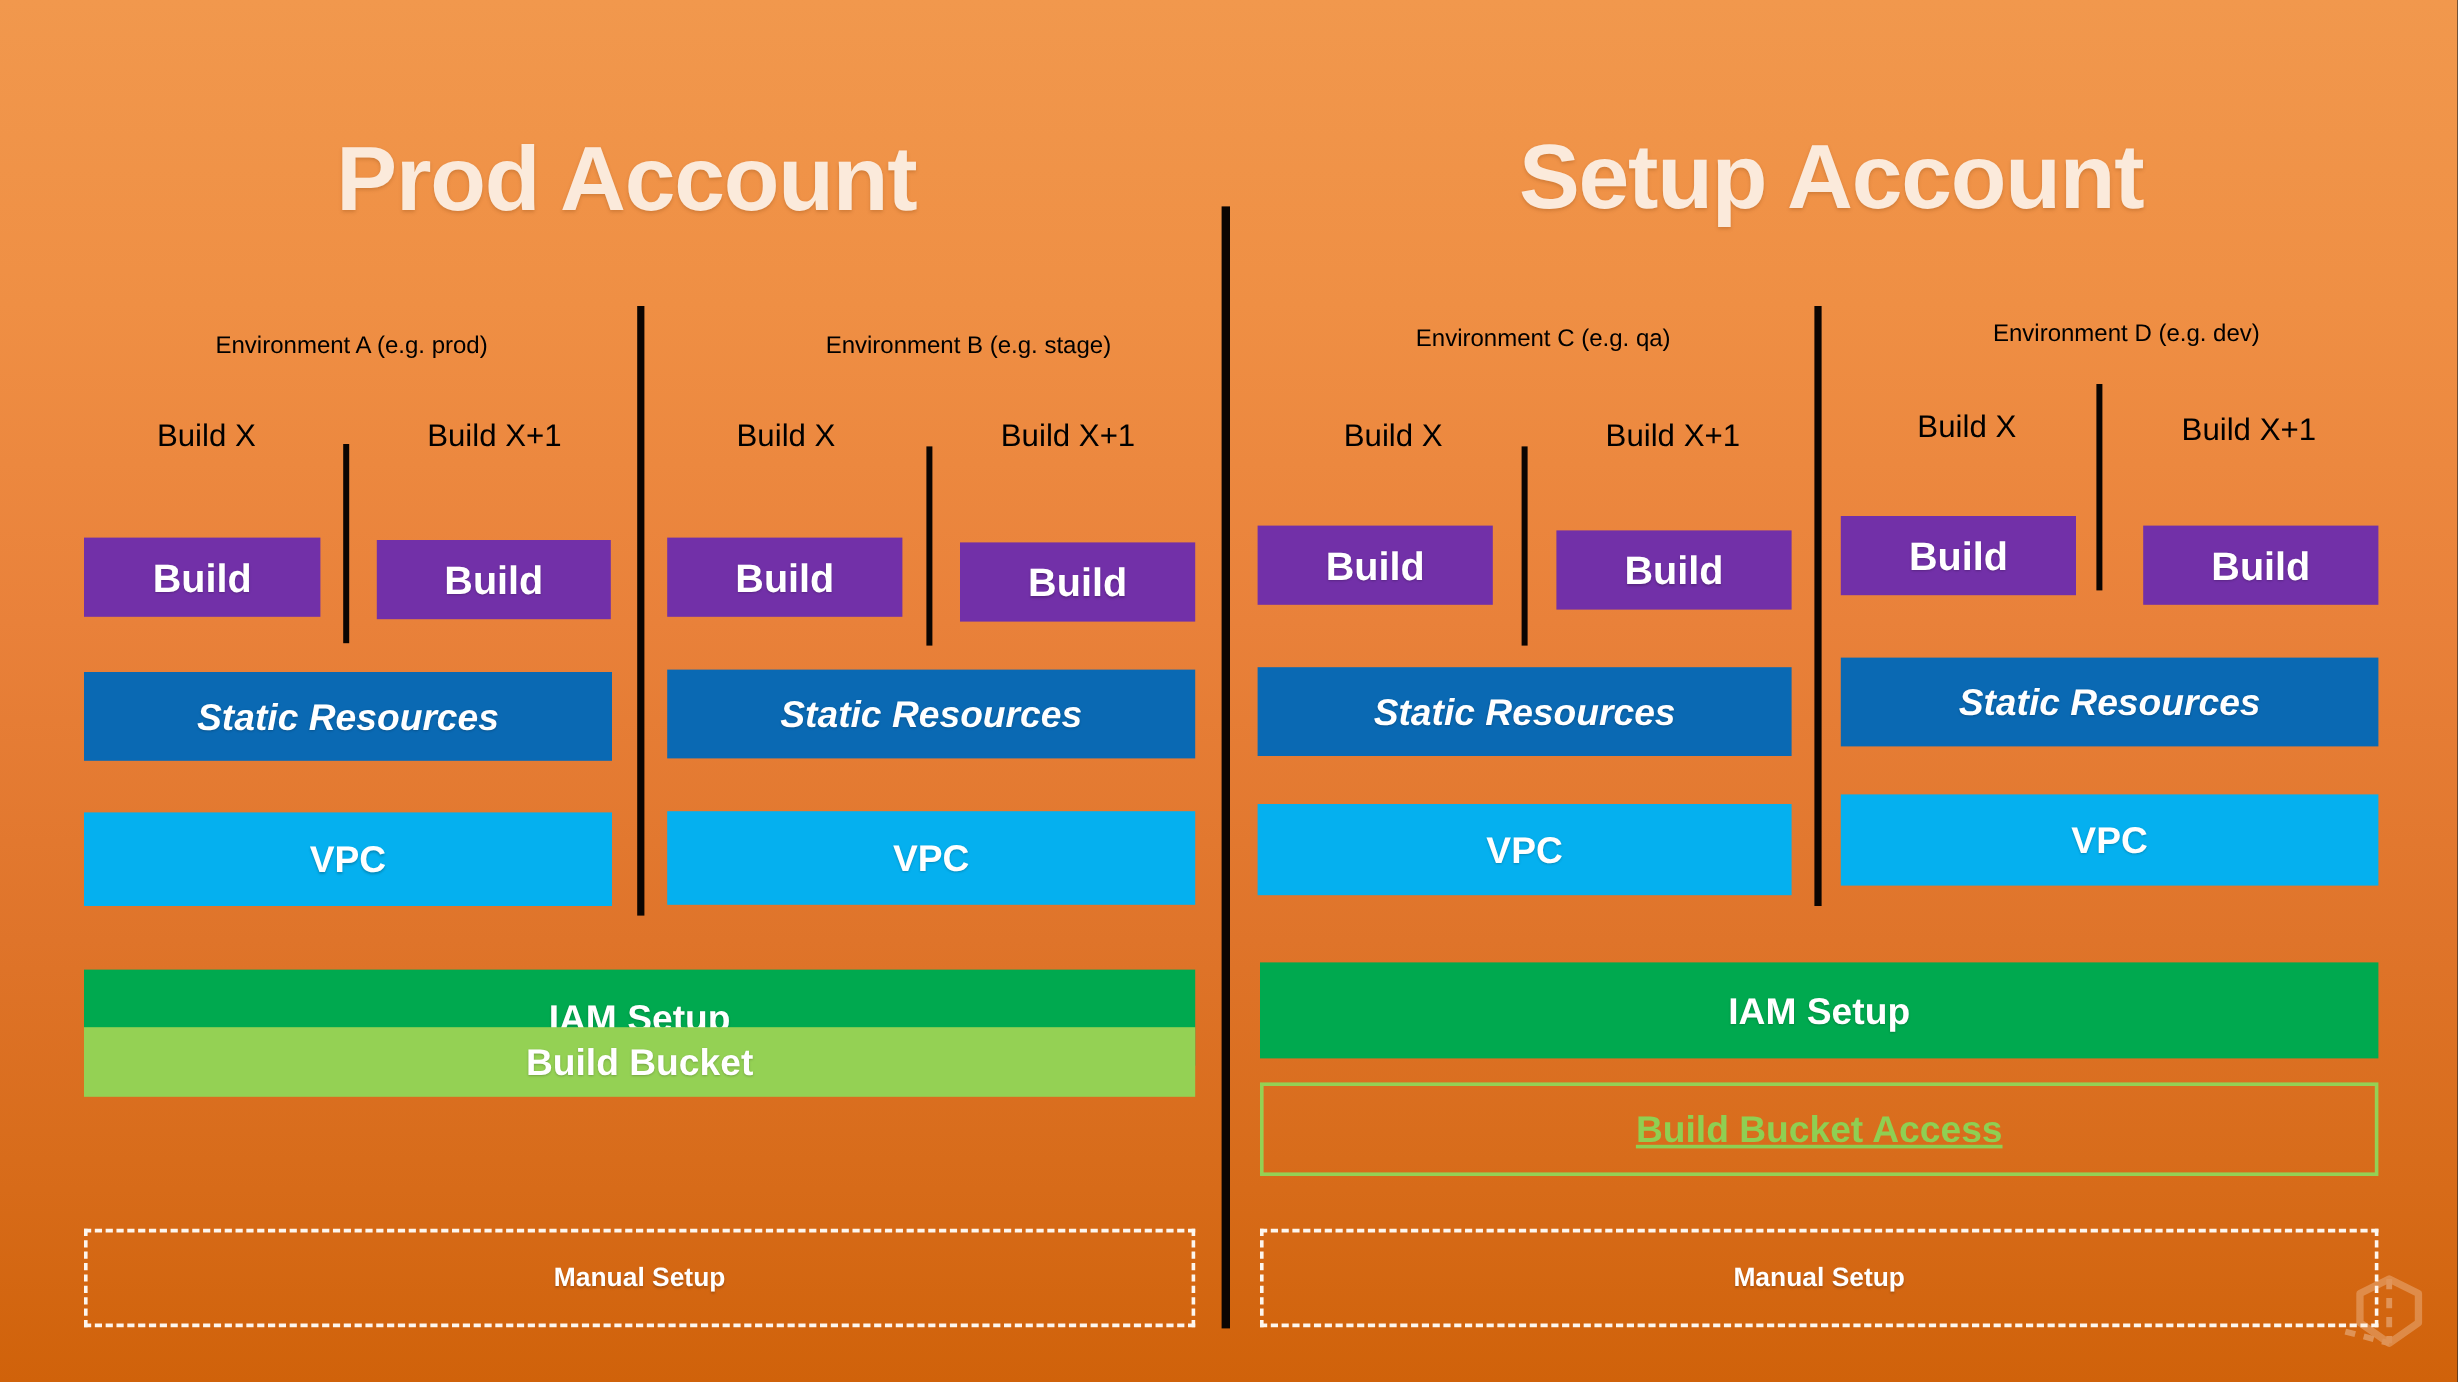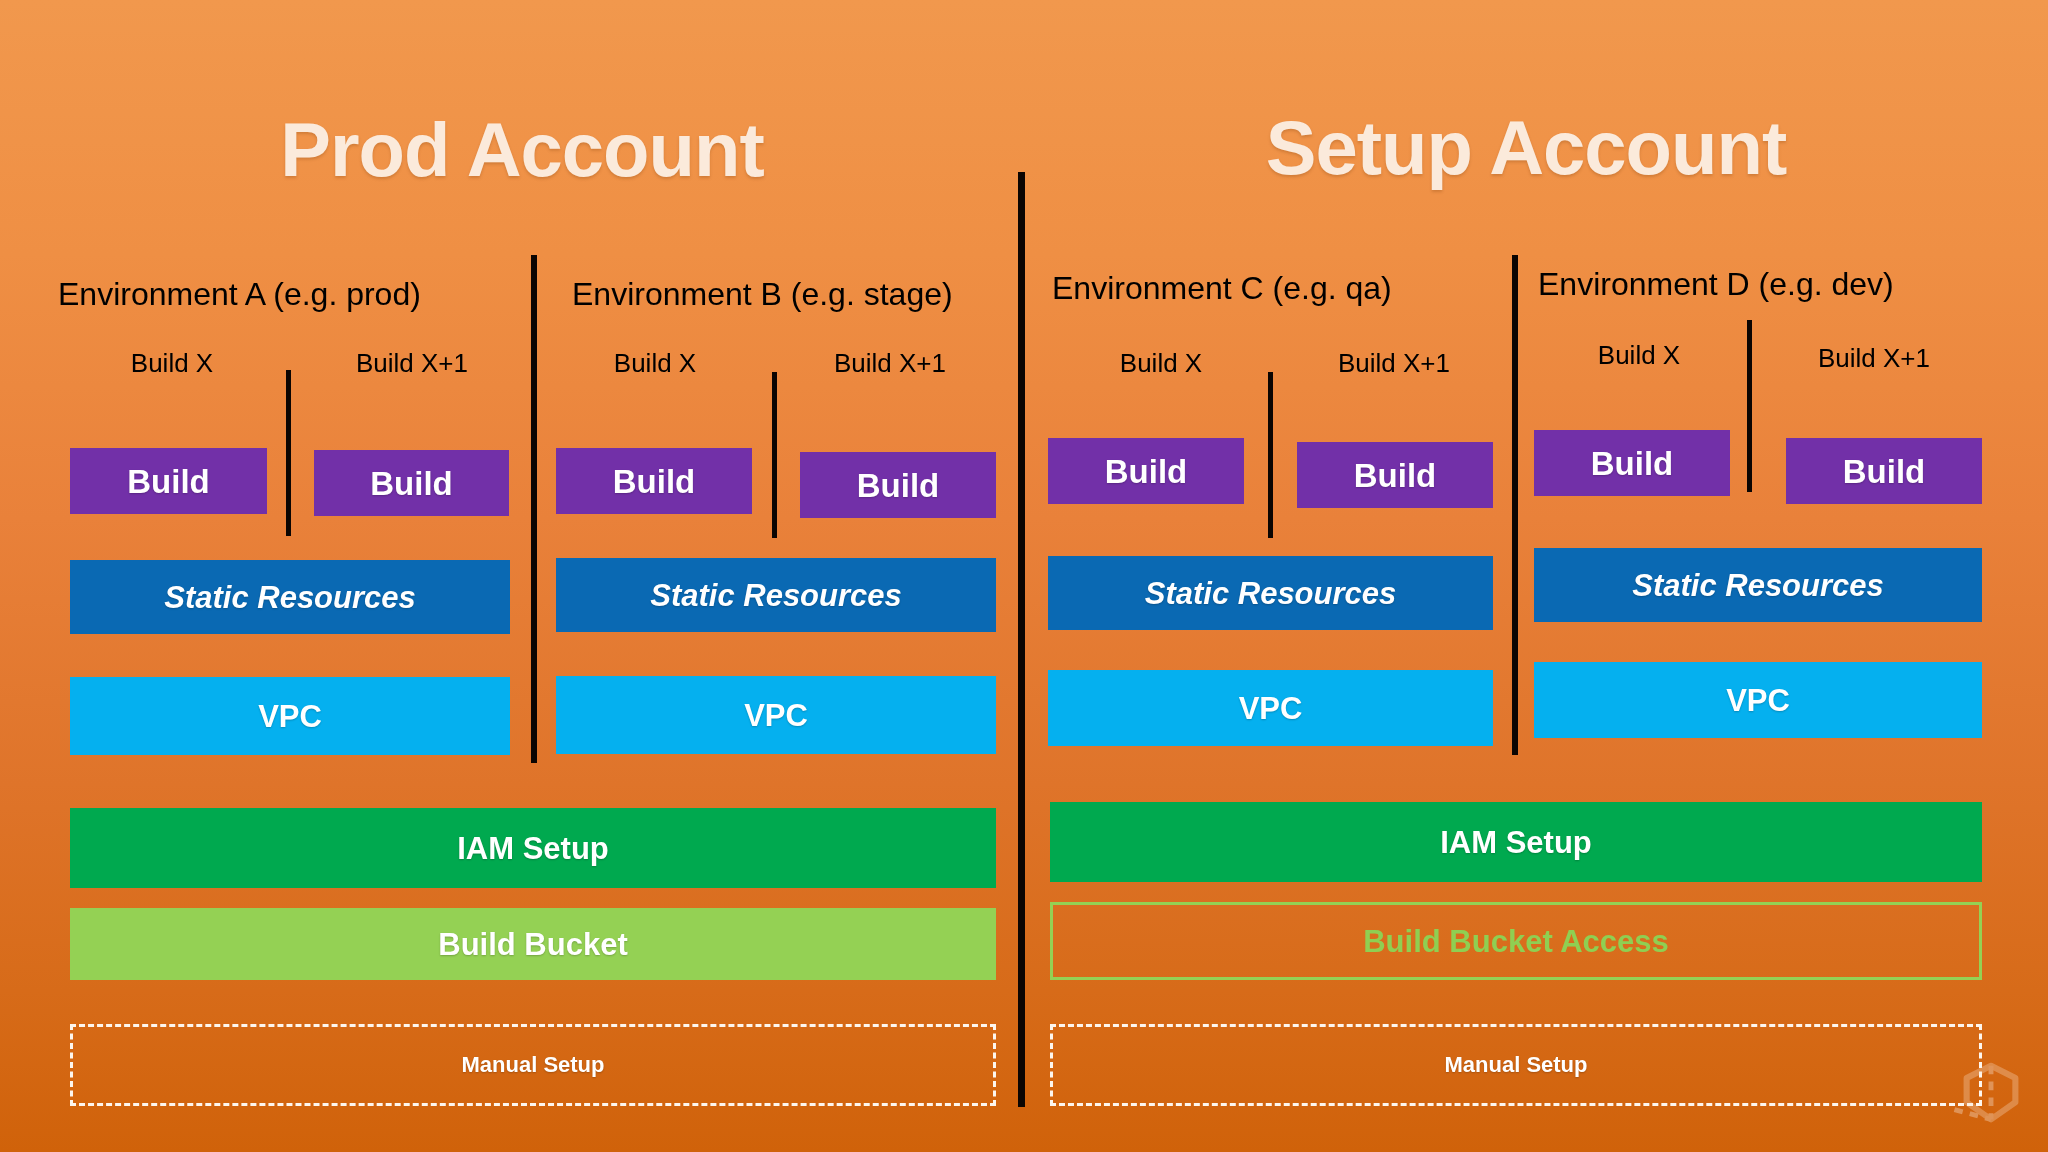--- a/index.html
+++ b/index.html
@@ -33,22 +33,22 @@
     color: #fbeadb;
     letter-spacing: -1px;
     line-height: 1;
     text-shadow: 0 2px 3px rgba(120, 60, 10, .25);
     white-space: nowrap;
   }
 
   
   .env-label {
     position: absolute;
-    text-align: left;
-    font-size: 32px;
+    text-align: center;
+    font-size: 20px;
     color: #000000;
     line-height: 1;
     white-space: nowrap;
   }
 
   
   .buildx-label {
     position: absolute;
     text-align: center;
     font-size: 26px;
@@ -132,21 +132,21 @@
   <div class="box build" style="left:800px; top:452px; width:196px; height:66px;">Build</div>
 
   <div class="box static" style="left:70px; top:560px; width:440px; height:74px;">Static Resources</div>
   <div class="box static" style="left:556px; top:558px; width:440px; height:74px;">Static Resources</div>
 
   <div class="box vpc" style="left:70px; top:677px; width:440px; height:78px;">VPC</div>
   <div class="box vpc" style="left:556px; top:676px; width:440px; height:78px;">VPC</div>
 
   <div class="box iam" style="left:70px; top:792px; width:926px; height:80px;">IAM Setup</div>
 
-  <div class="box bucket" style="left:70px; top:908px; width:926px; height:72px;">Build Bucket</div>
+  <div class="box bucket" style="left:70px; top:856px; width:926px; height:58px;">Build Bucket</div>
 
   <div class="box manual" style="left:70px; top:1024px; width:926px; height:82px;">Manual Setup</div>
 
   <div class="vrule account" style="left:1018px; top:172px; height:935px;"></div>
 
   <div class="acct-title" style="left:1048px; top:110px; width:956px;">Setup Account</div>
 
   <div class="env-label" style="left:1538px; top:268px; width:468px;">Environment D (e.g. dev)</div>
   <div class="env-label" style="left:1052px; top:272px; width:468px;">Environment C (e.g. qa)</div>
 
@@ -168,21 +168,21 @@
   <div class="box build" style="left:1786px; top:438px; width:196px; height:66px;">Build</div>
 
   <div class="box static" style="left:1048px; top:556px; width:445px; height:74px;">Static Resources</div>
   <div class="box static" style="left:1534px; top:548px; width:448px; height:74px;">Static Resources</div>
 
   <div class="box vpc" style="left:1048px; top:670px; width:445px; height:76px;">VPC</div>
   <div class="box vpc" style="left:1534px; top:662px; width:448px; height:76px;">VPC</div>
 
   <div class="box iam" style="left:1050px; top:786px; width:932px; height:80px;">IAM Setup</div>
 
-  <div class="box access" style="left:1050px; top:902px; width:932px; height:78px;">Build Bucket  Access</div>
+  <div class="box access" style="left:1050px; top:902px; width:932px; height:78px;text-decoration:underline;">Build Bucket  Access</div>
 
   <div class="box manual" style="left:1050px; top:1024px; width:932px; height:82px;">Manual Setup</div>
 
   <div class="watermark" style="left:1952px; top:1056px; width:78px; height:78px;">
     <svg viewBox="0 0 64 64" width="78" height="78" aria-hidden="true">
       <path d="M32 8 L52 18 L52 38 L32 52 L12 38 L12 18 Z" fill="none" stroke="#fbe3cd" stroke-width="5" stroke-linejoin="round"></path>
       <path d="M32 8 L32 52" stroke="#ffffff" stroke-width="4" stroke-dasharray="7 6" fill="none"></path>
       <path d="M2 44 L32 52" stroke="#ffffff" stroke-width="4" stroke-dasharray="7 6" fill="none"></path>
     </svg>
   </div>

